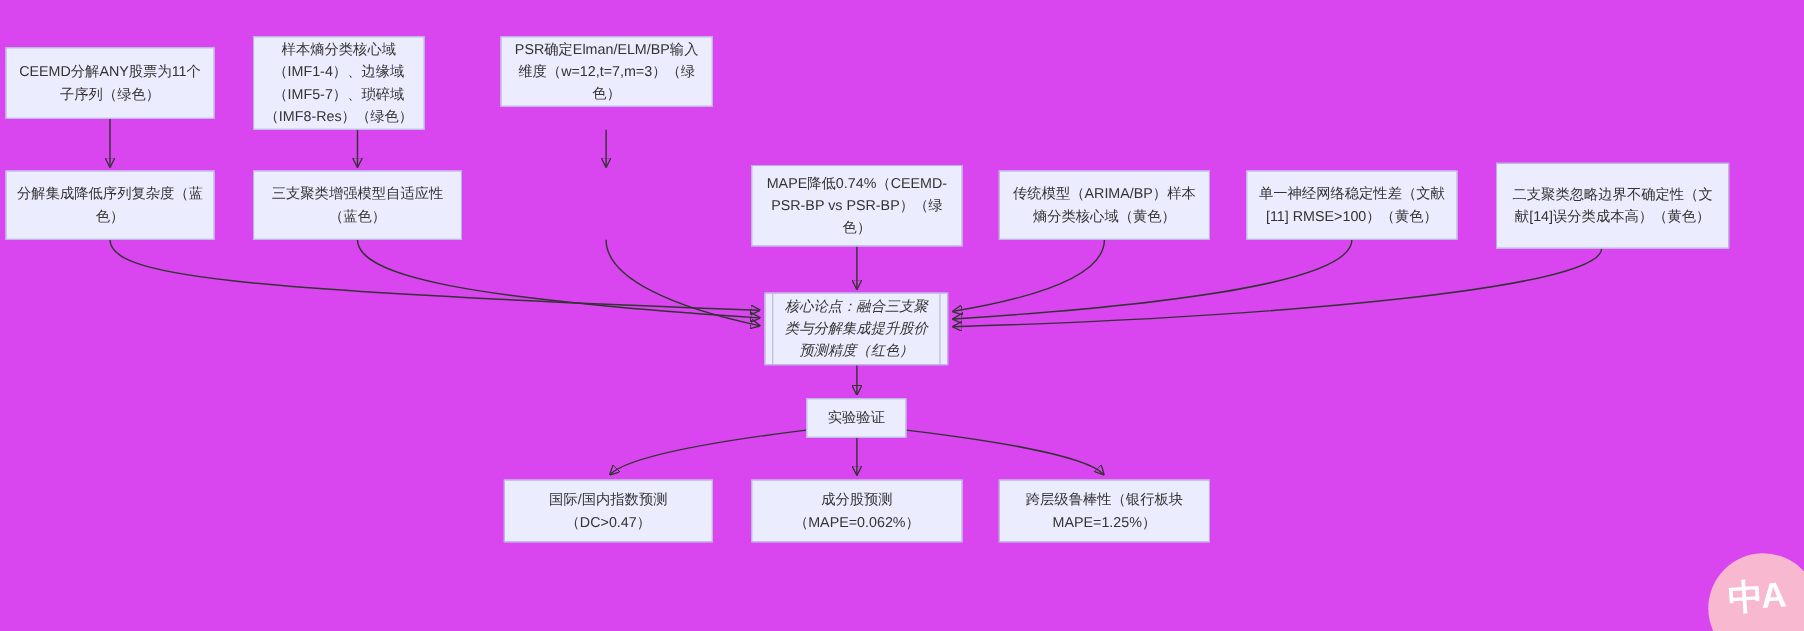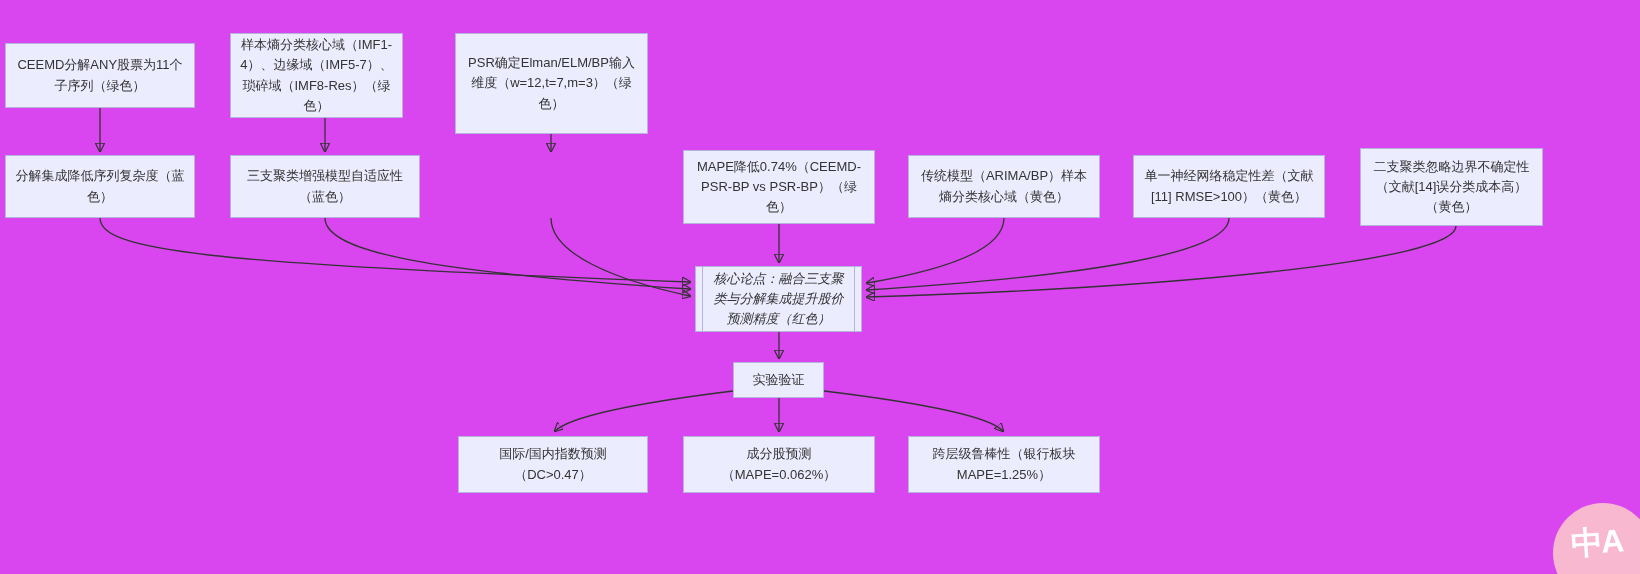--- a/index.html
+++ b/index.html
@@ -87,43 +87,43 @@
     <path d="M1456 226 C1456 262 1165 288 867 297" marker-end="url(#arrow)"></path>
     <path d="M779 332 L779 358" marker-end="url(#arrow)"></path>
     <path d="M733 391 C660 400 573 414 555 431" marker-end="url(#arrow)"></path>
     <path d="M779 398 L779 431" marker-end="url(#arrow)"></path>
     <path d="M824 391 C898 400 986 413 1003 431" marker-end="url(#arrow)"></path>
   </svg>
 
   <div class="node" style="left:5px; top:43px; width:190px; height:65px;">
     <span>CEEMD分解ANY股票为11个子序列（绿色）</span>
   </div>
-  <div class="node" style="left:230px; top:33px; width:173px; height:85px;justify-content:center;">
+  <div class="node" style="left:230px; top:33px; width:156px; height:85px;justify-content:center;">
     <span>样本熵分类核心域（IMF1-4）、边缘域（IMF5-7）、琐碎域（IMF8-Res）（绿色）</span>
   </div>
-  <div class="node" style="left:455px; top:33px; width:193px; height:101px;">
+  <div class="node" style="left:455px; top:33px; width:193px; height:64px;">
     <span>PSR确定Elman/ELM/BP输入维度（w=12,t=7,m=3）（绿色）</span>
   </div>
 
   <div class="node" style="left:5px; top:155px; width:190px; height:63px;">
     <span>分解集成降低序列复杂度（蓝色）</span>
   </div>
   <div class="node" style="left:230px; top:155px; width:190px; height:63px;">
     <span>三支聚类增强模型自适应性（蓝色）</span>
   </div>
   <div class="node" style="left:683px; top:150px; width:192px; height:74px;">
     <span>MAPE降低0.74%（CEEMD-PSR-BP vs PSR-BP）（绿色）</span>
   </div>
   <div class="node" style="left:908px; top:155px; width:192px; height:63px;">
     <span>传统模型（ARIMA/BP）样本熵分类核心域（黄色）</span>
   </div>
   <div class="node" style="left:1133px; top:155px; width:192px; height:63px;">
     <span>单一神经网络稳定性差（文献[11] RMSE&gt;100）（黄色）</span>
   </div>
-  <div class="node" style="left:1360px; top:148px; width:183px; height:78px;">
+  <div class="node" style="left:1360px; top:148px; width:212px; height:78px;">
     <span>二支聚类忽略边界不确定性（文献[14]误分类成本高）（黄色）</span>
   </div>
 
   <div class="node subroutine" style="left:695px; top:266px; width:167px; height:66px;">
     <div class="sub-line left"></div>
     <div class="sub-line right"></div>
     <span>核心论点：融合三支聚类与分解集成提升股价预测精度（红色）</span>
   </div>
 
   <div class="node" style="left:733px; top:362px; width:91px; height:36px;">

